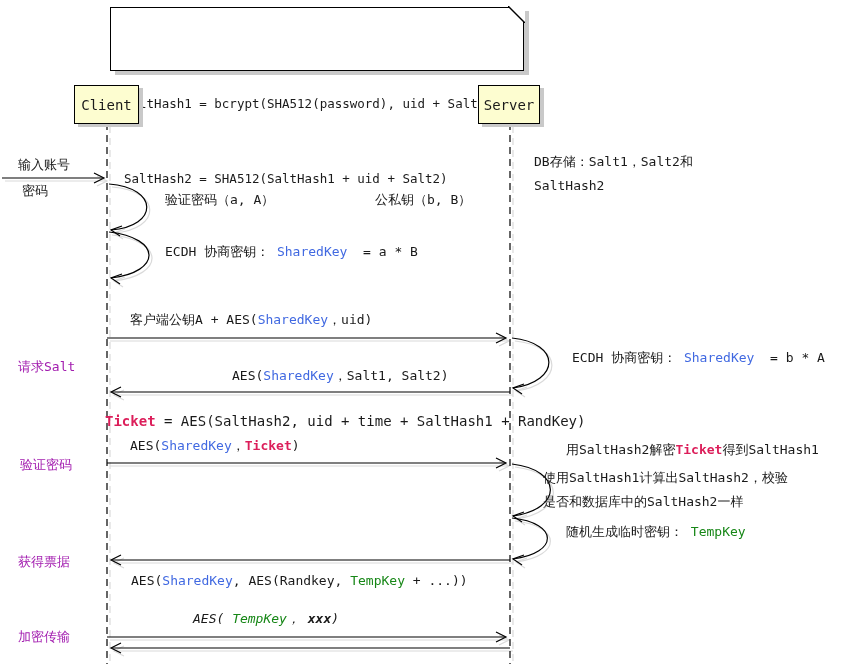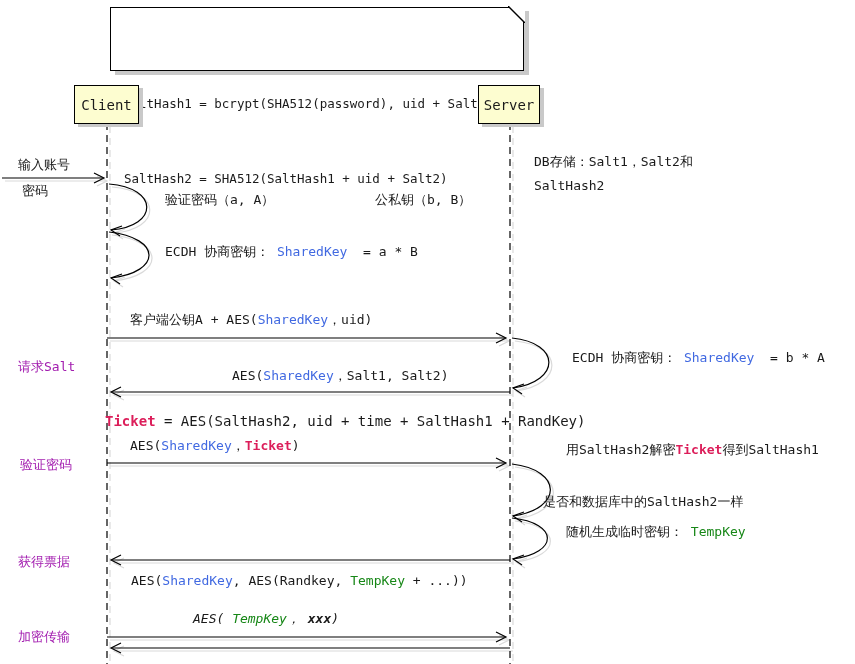--- a/index.html
+++ b/index.html
@@ -112,17 +112,18 @@
 
   <div class="lbl" style="left:193px;top:610px;font-style:italic;"><span>AES( </span><span class="green">TempKey</span><span>， </span><span class="boldx">xxx</span><span>)</span></div>
 
   <div class="lbl" style="left:534px;top:153px;">DB存储：Salt1，Salt2和</div>
   <div class="lbl" style="left:534px;top:177px;">SaltHash2</div>
 
   <div class="lbl" style="left:572px;top:349px;"><span>ECDH 协商密钥： </span><span class="blue">SharedKey</span><span>  = b * A</span></div>
 
   <div class="lbl" style="left:566px;top:441px;"><span>用SaltHash2解密</span><span class="crimson">Ticket</span><span>得到SaltHash1</span></div>
 
+  <div class="lbl" style="left:543px;top:469px;">使用SaltHash1计算出SaltHash2，校验</div>
   <div class="lbl" style="left:543px;top:493px;">是否和数据库中的SaltHash2一样</div>
 
   <div class="lbl" style="left:566px;top:523px;"><span>随机生成临时密钥： </span><span class="green">TempKey</span></div>
 
 </div>
 
 </body></html>

